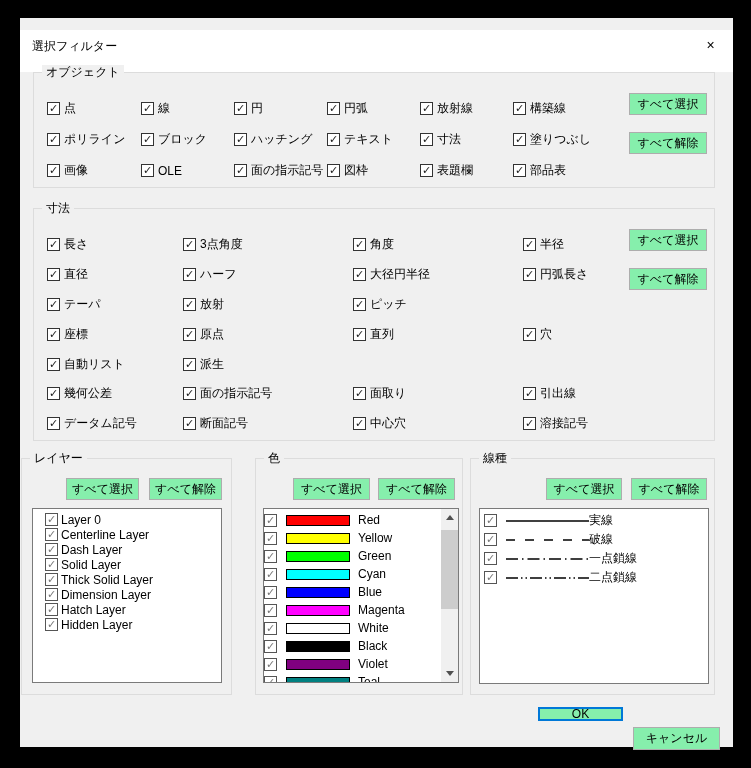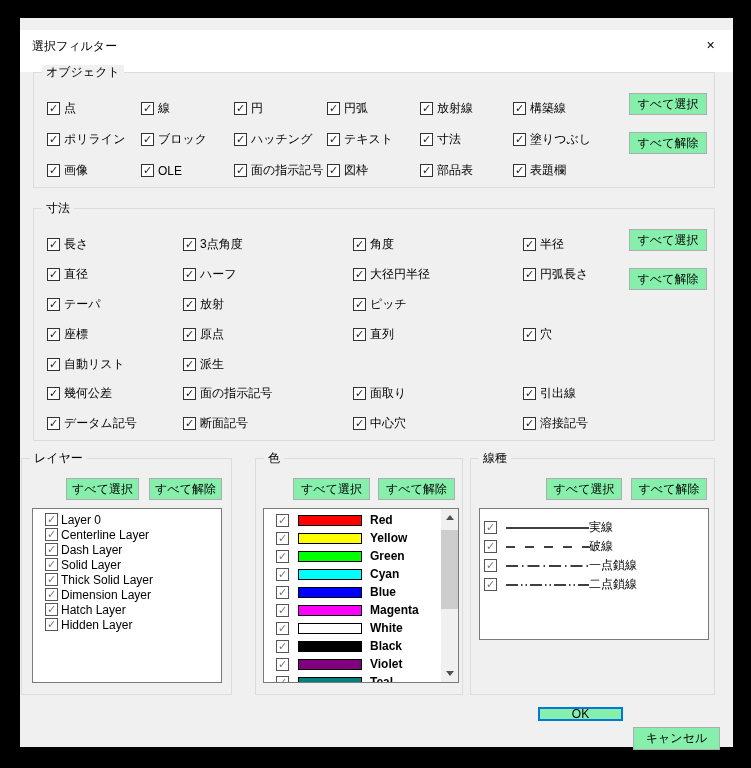--- a/index.html
+++ b/index.html
@@ -18,21 +18,21 @@
   .cb::after { content:"✓"; font-size:11px; line-height:1; color:#1a1a1a; }
   .cb.gray::after { color:#777; }
   .cb.gray { border-color:#555; }
   .grid { position:absolute; display:grid; }
   .grid-objects { left:13px; top:20px; grid-template-columns:94px 93px 93px 93px 93px 1fr; grid-auto-rows:31px; width:575px; }
   .grid-dims { left:13px; top:21px; grid-template-columns:136px 170px 170px 1fr; grid-auto-rows:29.8px; width:575px; }
   .listbox { position:absolute; background:#fff; border:1px solid #7a7a7a; overflow:hidden; }
   .list-item { display:flex; align-items:center; font-size:12px; color:#000; }
   .layer-item { height:15px; padding-left:12px; }
   .layer-item .cb { margin-right:3px; }
-  .color-item { height:18px; padding-left:12px;font-weight:bold; }
+  .color-item { height:18px; padding-left:0; }
   .swatch { width:64px; height:11px; border:1px solid #000; margin-left:5px; flex:0 0 64px; }
   .color-label { margin-left:8px; }
   .lt-item { height:19px; padding-left:4px; }
   .lt-line { margin-left:5px; flex:0 0 83px; }
   .scrollbar { position:absolute; right:0; top:0; width:17px; height:173px; background:#f0f0f0; }
   .sb-btn { position:absolute; left:0; width:17px; height:17px; display:flex; align-items:center; justify-content:center; }
   .tri-up { width:0; height:0; border-left:4px solid transparent; border-right:4px solid transparent; border-bottom:5px solid #505050; }
   .tri-down { width:0; height:0; border-left:4px solid transparent; border-right:4px solid transparent; border-top:5px solid #505050; }
   .sb-thumb { position:absolute; left:0; top:21px; width:17px; height:79px; background:#cdcdcd; }
 </style>
@@ -110,25 +110,25 @@
         <div class="cell">
             <span class="cb"></span>
             <span>面の指示記号</span>
           </div>
         <div class="cell">
             <span class="cb"></span>
             <span>図枠</span>
           </div>
         <div class="cell">
             <span class="cb"></span>
+            <span>表題欄</span>
+          </div>
+        <div class="cell">
+            <span class="cb"></span>
             <span>部品表</span>
-          </div>
-        <div class="cell">
-            <span class="cb"></span>
-            <span>表題欄</span>
           </div>
       </div>
       <div class="btn" style="left:595px; top:20px; width:78px;">
           <span>すべて選択</span>
         </div>
       <div class="btn" style="left:595px; top:59px; width:78px;">
           <span>すべて解除</span>
         </div>
     </div>
 
@@ -363,21 +363,21 @@
     </div>
 
     <div class="grp" style="left:450px; top:410px; width:245px; height:237px;">
       <div class="grp-label">線種</div>
       <div class="btn" style="left:75px; top:19px; width:76px;">
           <span>すべて選択</span>
         </div>
       <div class="btn" style="left:160px; top:19px; width:76px;">
           <span>すべて解除</span>
         </div>
-      <div class="listbox" style="left:8px; top:49px; width:230px; height:132px; padding-top:9px;">
+      <div class="listbox" style="left:8px; top:49px; width:230px; height:176px; padding-top:2px;">
         <div class="list-item lt-item">
             <span class="cb gray"></span>
             <svg class="lt-line" width="83" height="6">
               <line x1="0" y1="3" x2="83" y2="3" stroke="#000" stroke-width="1.5" stroke-dasharray="none"></line>
             </svg>
             <span>実線</span>
           </div>
         <div class="list-item lt-item">
             <span class="cb gray"></span>
             <svg class="lt-line" width="83" height="6">

